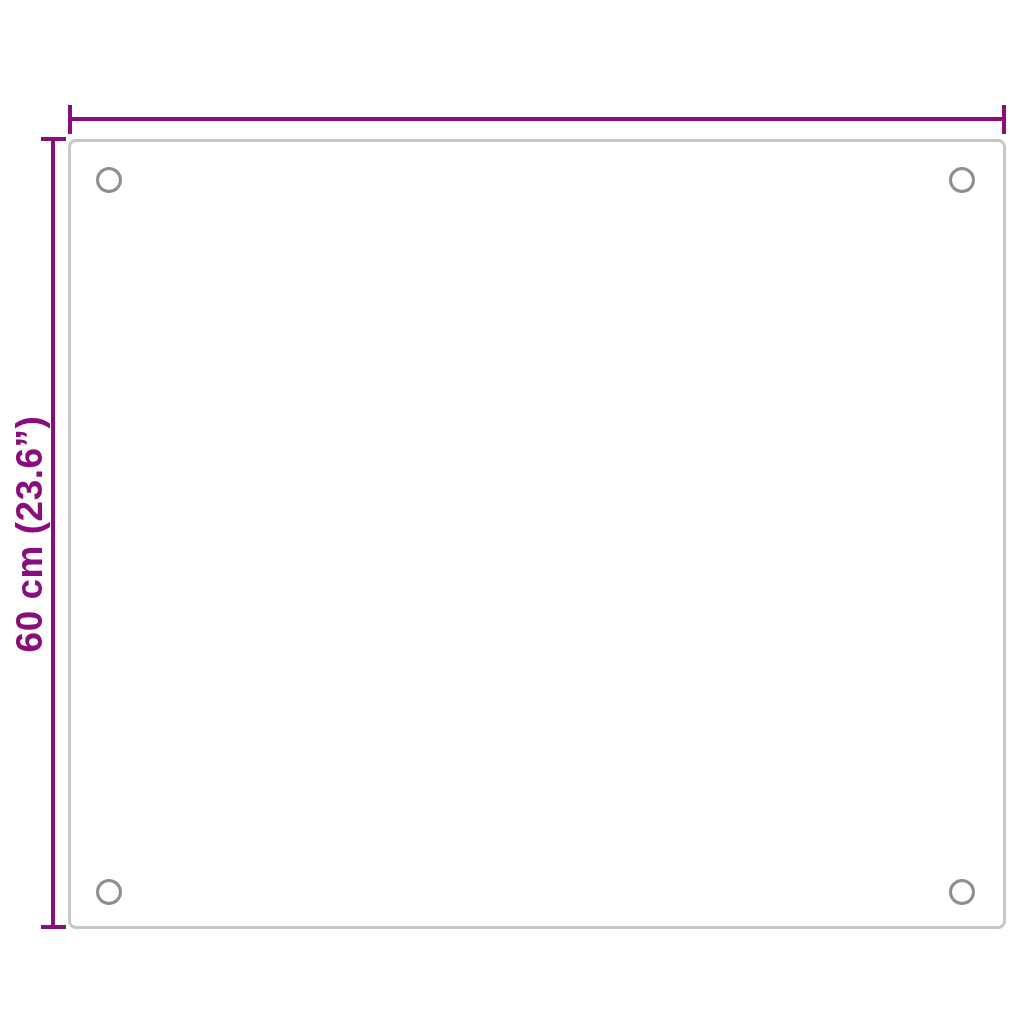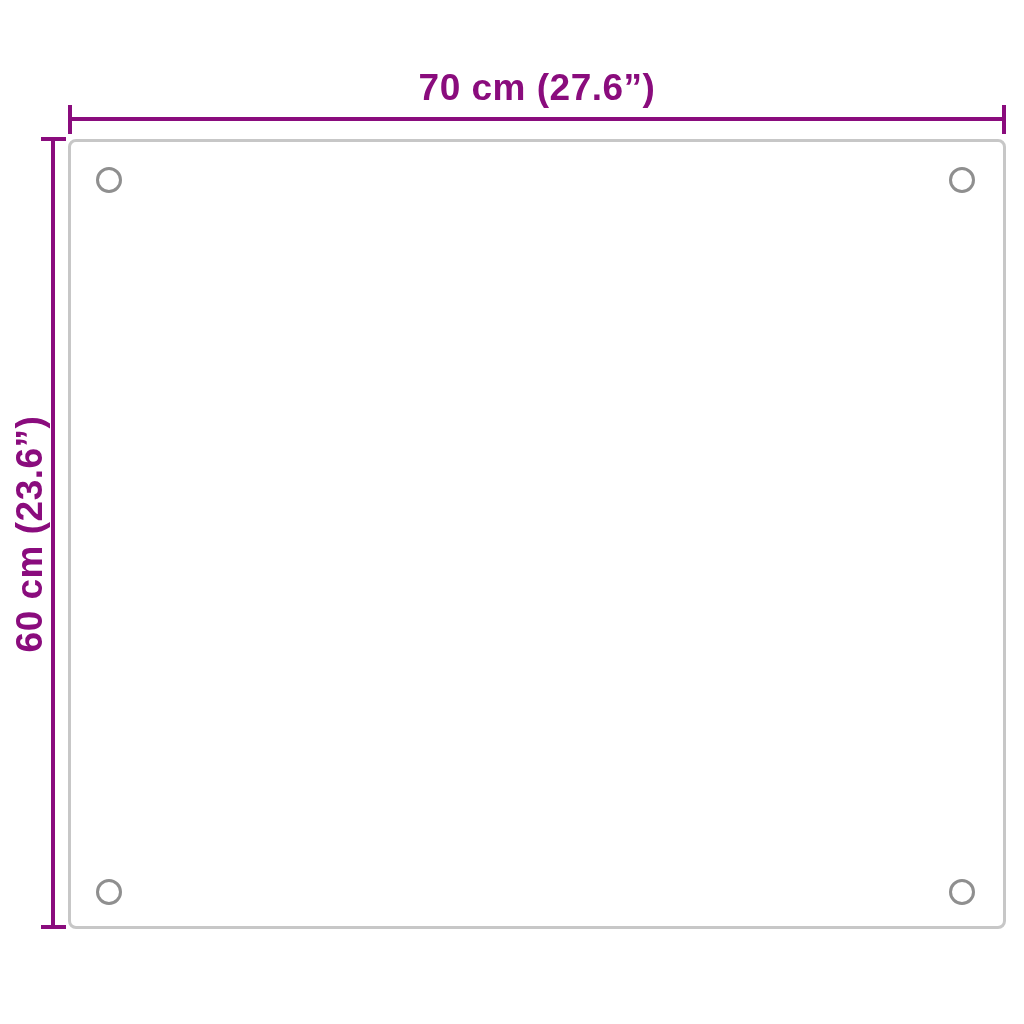--- a/index.html
+++ b/index.html
@@ -76,21 +76,20 @@
     width: 790px;
     height: 44px;
     transform: rotate(-90deg);
   }
 </style>
 </head>
 <body>
 
 <div class="canvas">
 
-  <div class="dim-label width-label">70 cm (27.6”)</div>
   <div class="dim-tick top-left"></div>
   <div class="dim-line top-h"></div>
   <div class="dim-tick top-right"></div>
 
   <div class="dim-label height-label">60 cm (23.6”)</div>
   <div class="dim-tick left-top"></div>
   <div class="dim-line left-v"></div>
   <div class="dim-tick left-bottom"></div>
 
   <div class="panel"></div>

